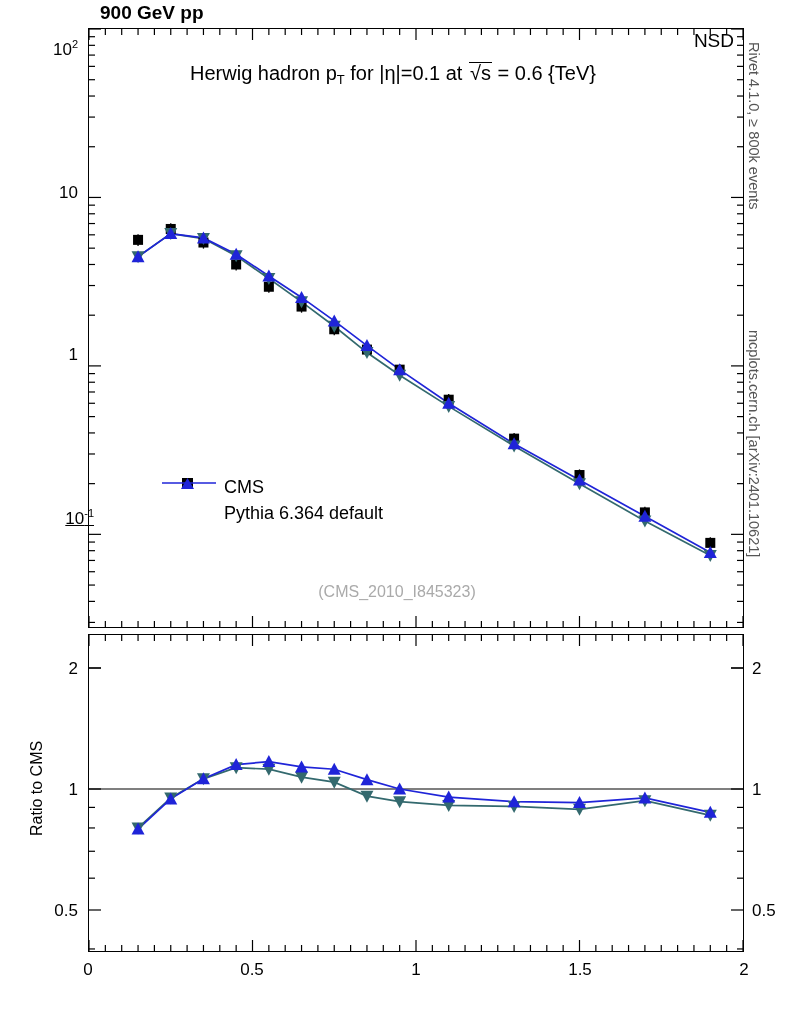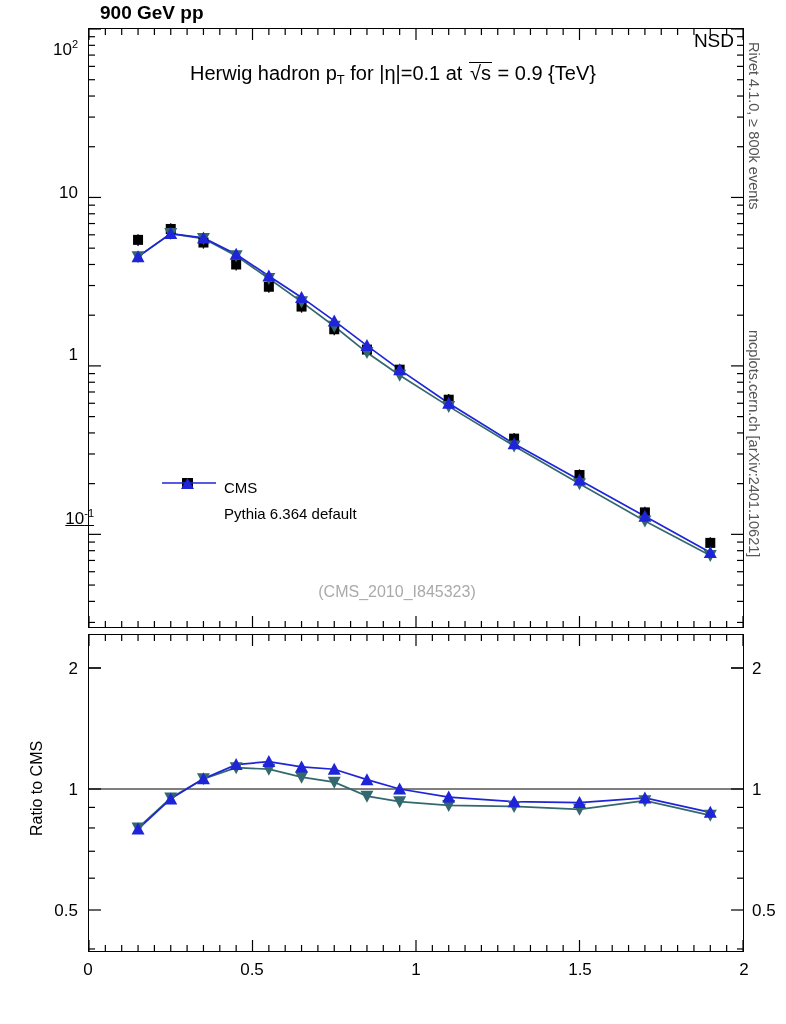--- a/index.html
+++ b/index.html
@@ -25,21 +25,21 @@
 
   
   #chart-title{position:absolute;left:0;top:62px;width:786px;text-align:center;font-size:20px;}
   #chart-title .sub{font-size:13px;vertical-align:-4px;}
   .sqrt-wrap{display:inline-block;border-top:1px solid #000;padding:0 1px;margin-left:1px;line-height:1.05;}
 
   
   #watermark{position:absolute;left:4px;top:583px;width:786px;text-align:center;font-size:16px;color:#aaa;}
 
   
-  #legend{position:absolute;left:160px;top:474px;font-size:15px;}
+  #legend{position:absolute;left:160px;top:474px;font-size:18px;}
   #legend .row{height:26px;display:flex;align-items:center;}
   #legend .mk{width:58px;display:flex;align-items:center;justify-content:center;}
   #legend .lbl{padding-left:6px;}
 
   
   .ynum{position:absolute;text-align:right;font-size:17px;}
   .xnum{position:absolute;text-align:center;font-size:17px;}
   .sup{font-size:11px;vertical-align:super;}
 </style>
 </head>
@@ -47,21 +47,21 @@
 
 <div id="root">
 
   <div class="hdr" id="hdr-left">900 GeV pp</div>
   <div class="hdr" id="hdr-right">NSD</div>
 
   <div class="rot" id="rivet-txt">Rivet 4.1.0, ≥ 800k events</div>
   <div class="rot" id="mcplots-txt">mcplots.cern.ch [arXiv:2401.10621]</div>
 
   <div id="chart-title">
-    <span>Herwig hadron p</span><span class="sub">T</span><span> for |η|=0.1 at </span><span class="sqrt-wrap">√<span>s</span></span><span> = 0.9 {TeV}</span>
+    <span>Herwig hadron p</span><span class="sub">T</span><span> for |η|=0.1 at </span><span class="sqrt-wrap">√<span>s</span></span><span> = 0.6 {TeV}</span>
   </div>
 
   <div id="watermark">(CMS_2010_I845323)</div>
 
   <div id="main-panel">
     <svg width="654" height="598" viewBox="0 0 654 598">
       <g id="main-ticks">
           <line x1="0" y1="0" x2="12" y2="0" stroke="#000" stroke-width="1.2"></line>
           <line x1="654" y1="0" x2="642" y2="0" stroke="#000" stroke-width="1.2"></line>
           <line x1="0" y1="168.45070422535213" x2="12" y2="168.45070422535213" stroke="#000" stroke-width="1.2"></line>

